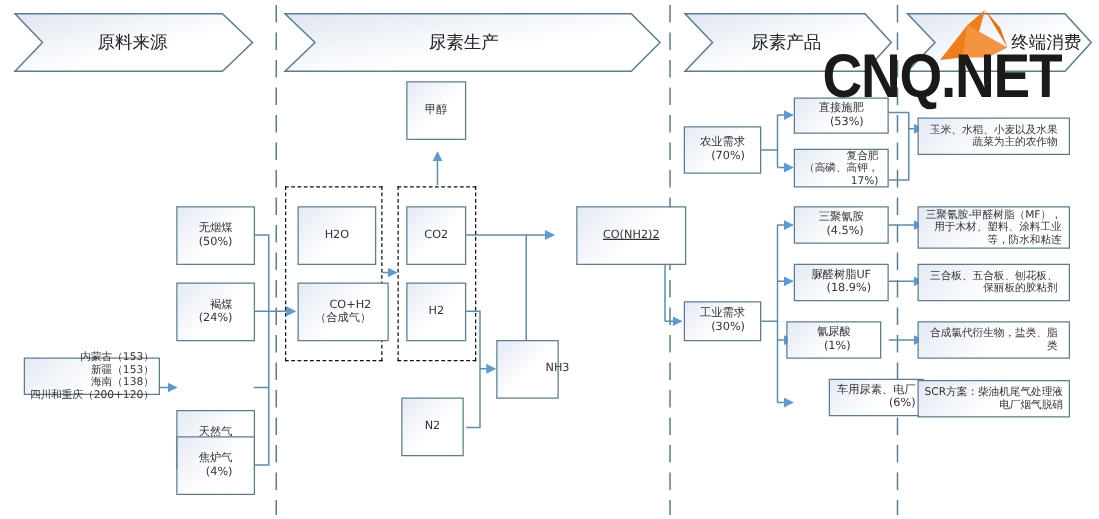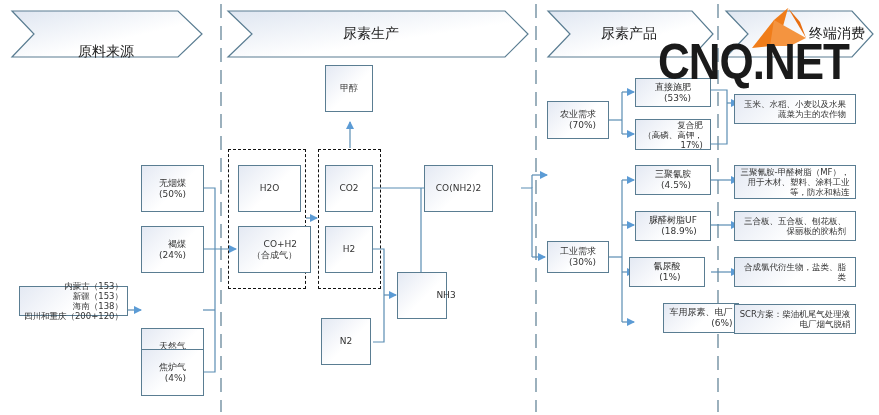--- a/index.html
+++ b/index.html
@@ -83,21 +83,21 @@
     <line x1="711" y1="318" x2="738" y2="318" marker-end="url(#arr)"></line>
   </g>
 
   <g>
     <path d="M752,48 L774,20 L788,8 L782,30 L770,46 Z" fill="#f07d1a"></path>
     <path d="M774,20 L806,38 L790,46 L770,46 Z" fill="#f49440"></path>
     <path d="M788,8 L800,22 L806,38 Z" fill="#e86e10"></path>
   </g>
 </svg>
 
-<div class="header-text" style="left:78px; top:25px;margin-top:18px;">原料来源</div>
+<div class="header-text" style="left:78px; top:25px;">原料来源</div>
 <div class="header-text" style="left:343px; top:25px;">尿素生产</div>
 <div class="header-text" style="left:601px; top:25px;">尿素产品</div>
 <div class="header-text" style="left:766px; top:25px;padding-left:43px;">终端消费</div>
 
 <div class="box" style="left:19px; top:286px; width:109px; height:30px; font-size:8.5px; line-height:10px;">内蒙古（153）
 新疆（153）
 海南（138）
 四川和重庆（200+120）</div>
 <div class="box" style="left:141px; top:165px; width:63px; height:47px;">无烟煤
 (50%)</div>
@@ -111,21 +111,21 @@
 <div class="dashgroup" style="left:228px; top:149px; width:78px; height:140px;"></div>
 <div class="dashgroup" style="left:318px; top:149px; width:63px; height:140px;"></div>
 <div class="box" style="left:238px; top:165px; width:63px; height:47px;">H2O</div>
 <div class="box" style="left:238px; top:226px; width:73px; height:47px;">CO+H2
 （合成气）</div>
 <div class="box" style="left:325px; top:65px; width:48px; height:47px;">甲醇</div>
 <div class="box" style="left:325px; top:165px; width:48px; height:47px;">CO2</div>
 <div class="box" style="left:325px; top:226px; width:48px; height:47px;">H2</div>
 <div class="box" style="left:321px; top:318px; width:50px; height:47px;">N2</div>
 <div class="box" style="left:397px; top:272px; width:49px; height:47px;padding-left:48px;">NH3</div>
-<div class="box" style="left:424px; top:165px; width:69px; height:47px;">CO(NH2)2</div>
+<div class="box" style="left:461px; top:165px; width:88px; height:47px;text-decoration:underline;">CO(NH2)2</div>
 
 <div class="box" style="left:547px; top:101px; width:62px; height:38px;">农业需求
 (70%)</div>
 <div class="box" style="left:547px; top:241px; width:62px; height:32px;">工业需求
 (30%)</div>
 <div class="box" style="left:635px; top:78px; width:76px; height:29px;">直接施肥
 (53%)</div>
 <div class="box" style="left:635px; top:119px; width:76px; height:31px; font-size:8.5px; line-height:10px;">复合肥
 （高磷、高钾，
 17%)</div>

